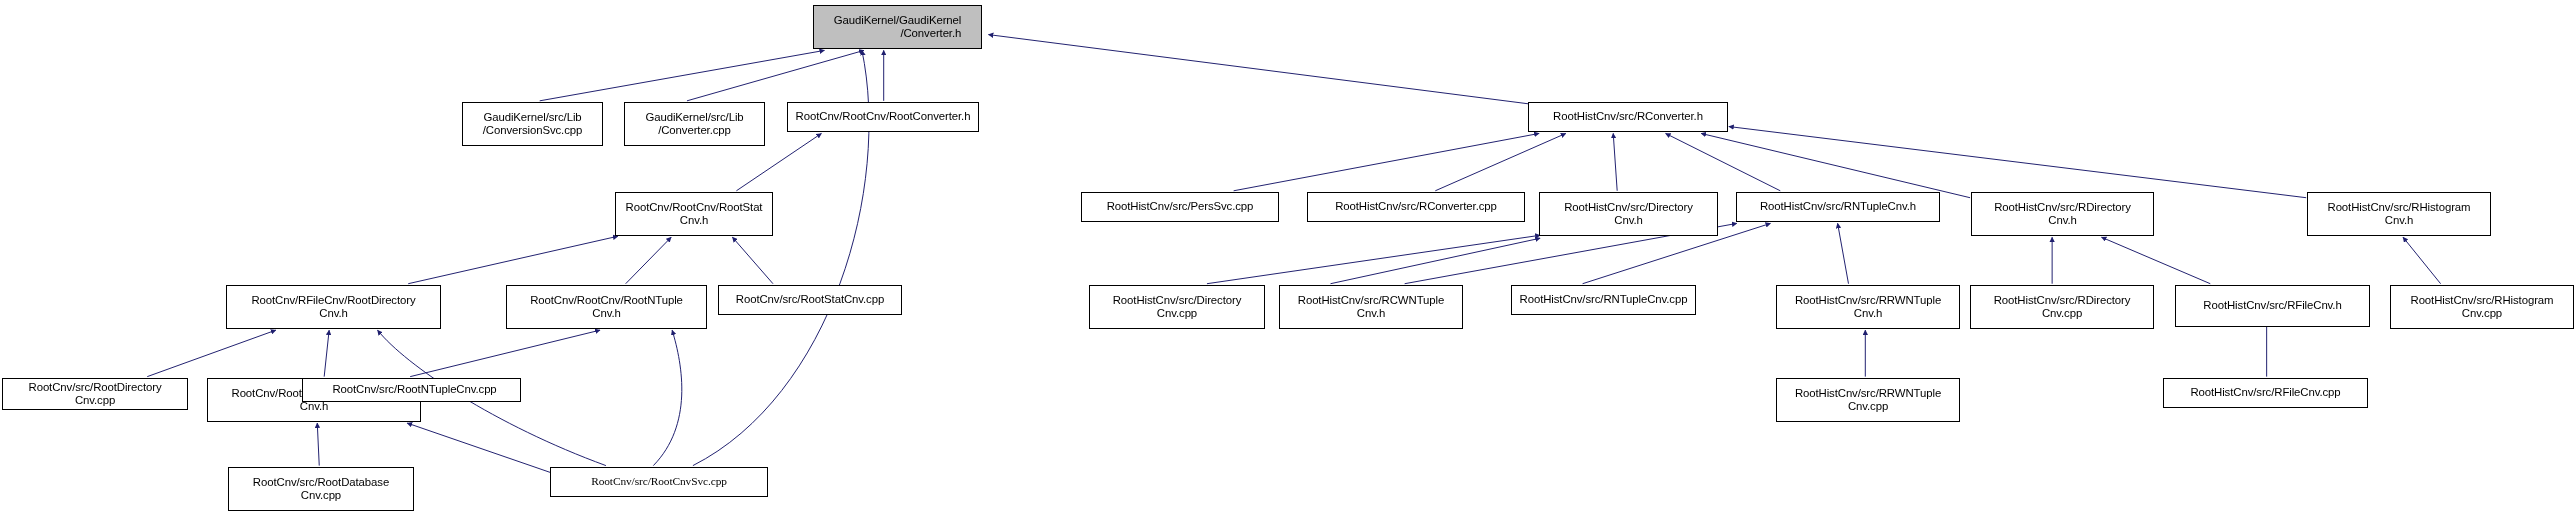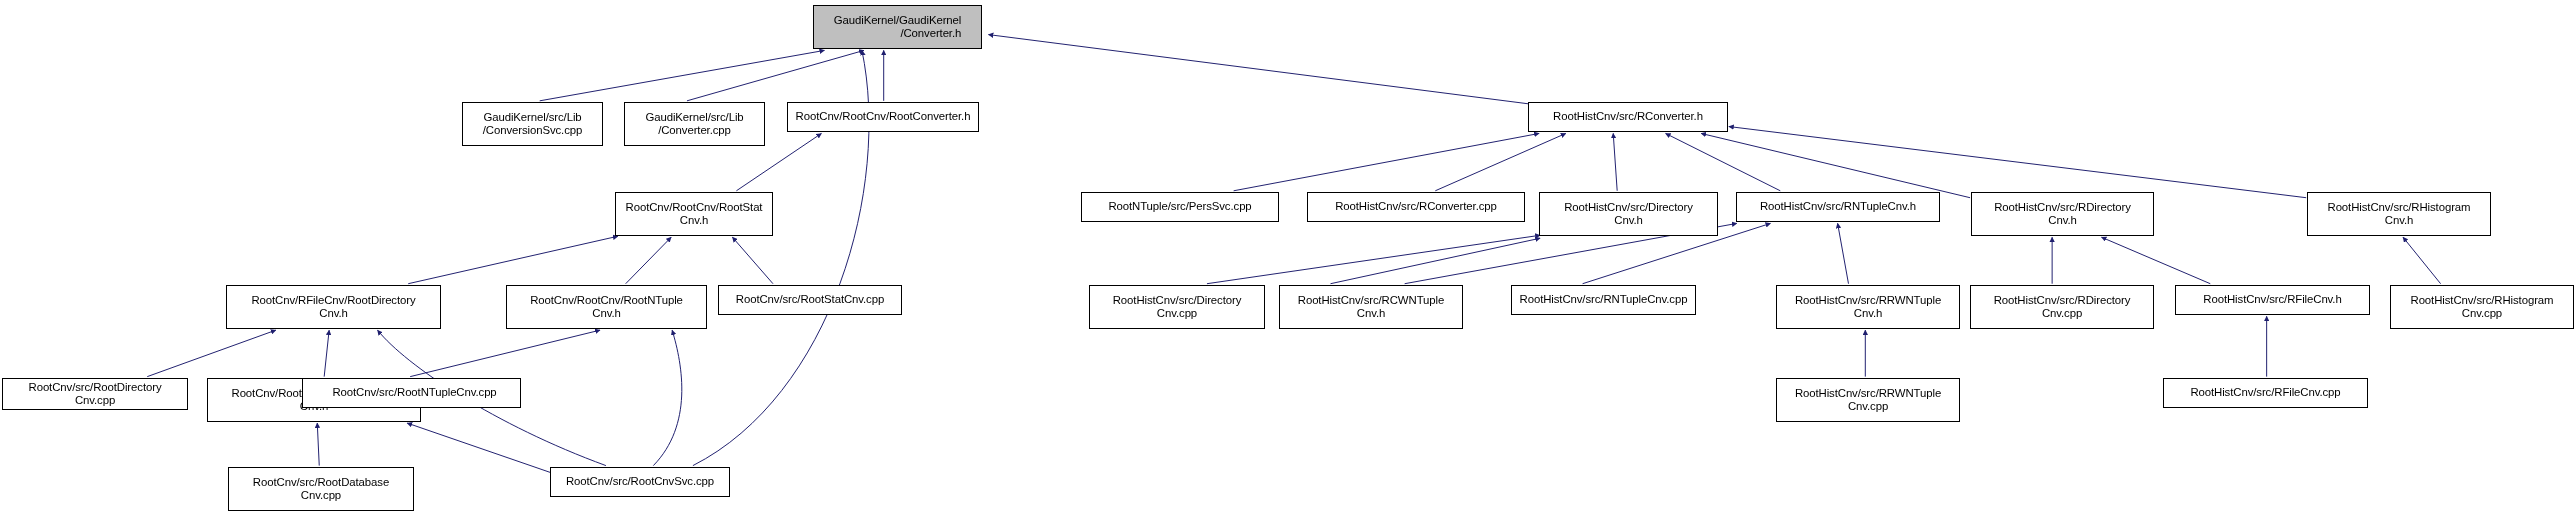--- a/index.html
+++ b/index.html
@@ -89,43 +89,43 @@
 Cnv.h</span></div>
       <div class="node" style="left: 226px; top: 285px; width: 215px; height: 44px;"><span>RootCnv/RFileCnv/RootDirectory
 Cnv.h</span></div>
       <div class="node" style="left: 506px; top: 285px; width: 201px; height: 44px;"><span>RootCnv/RootCnv/RootNTuple
 Cnv.h</span></div>
       <div class="node" style="left: 718px; top: 285px; width: 184px; height: 30px;"><span>RootCnv/src/RootStatCnv.cpp</span></div>
       <div class="node" style="left: 2px; top: 378px; width: 186px; height: 32px;"><span>RootCnv/src/RootDirectory
 Cnv.cpp</span></div>
       <div class="node" style="left: 207px; top: 378px; width: 214px; height: 44px;"><span>RootCnv/RootCnv/RootDatabase
 Cnv.h</span></div>
-      <div class="node" style="left: 302px; top: 378px; width: 219px; height: 30px; padding-left: 8px;"><span>RootCnv/src/RootNTupleCnv.cpp</span></div>
+      <div class="node" style="left: 302px; top: 378px; width: 219px; height: 24px; padding-left: 8px;"><span>RootCnv/src/RootNTupleCnv.cpp</span></div>
       <div class="node" style="left: 228px; top: 467px; width: 186px; height: 44px;"><span>RootCnv/src/RootDatabase
 Cnv.cpp</span></div>
-      <div class="node" style="left: 550px; top: 467px; width: 180px; height: 30px;"><span>RootCnv/src/RootCnvSvc.cpp</span></div>
-      <div class="node" style="left: 1081px; top: 192px; width: 198px; height: 30px;"><span>RootNTuple/src/PersSvc.cpp</span></div>
+      <div class="node" style="left: 550px; top: 467px; width: 218px; height: 30px; font-family: Liberation Serif, serif;"><span>RootCnv/src/RootCnvSvc.cpp</span></div>
+      <div class="node" style="left: 1081px; top: 192px; width: 198px; height: 30px;"><span>RootHistCnv/src/PersSvc.cpp</span></div>
       <div class="node" style="left: 1307px; top: 192px; width: 218px; height: 30px;"><span>RootHistCnv/src/RConverter.cpp</span></div>
       <div class="node" style="left: 1539px; top: 192px; width: 179px; height: 44px;"><span>RootHistCnv/src/Directory
 Cnv.h</span></div>
       <div class="node" style="left: 1736px; top: 192px; width: 204px; height: 30px;"><span>RootHistCnv/src/RNTupleCnv.h</span></div>
       <div class="node" style="left: 1971px; top: 192px; width: 183px; height: 44px;"><span>RootHistCnv/src/RDirectory
 Cnv.h</span></div>
       <div class="node" style="left: 2307px; top: 192px; width: 184px; height: 44px;"><span>RootHistCnv/src/RHistogram
 Cnv.h</span></div>
       <div class="node" style="left: 1089px; top: 285px; width: 176px; height: 44px;"><span>RootHistCnv/src/Directory
 Cnv.cpp</span></div>
       <div class="node" style="left: 1279px; top: 285px; width: 184px; height: 44px;"><span>RootHistCnv/src/RCWNTuple
 Cnv.h</span></div>
       <div class="node" style="left: 1511px; top: 285px; width: 185px; height: 30px;"><span>RootHistCnv/src/RNTupleCnv.cpp</span></div>
       <div class="node" style="left: 1776px; top: 285px; width: 184px; height: 44px;"><span>RootHistCnv/src/RRWNTuple
 Cnv.h</span></div>
       <div class="node" style="left: 1970px; top: 285px; width: 184px; height: 44px;"><span>RootHistCnv/src/RDirectory
 Cnv.cpp</span></div>
-      <div class="node" style="left: 2175px; top: 285px; width: 195px; height: 30px;"><span>RootHistCnv/src/RFileCnv.h</span></div>
+      <div class="node" style="left: 2175px; top: 285px; width: 195px; height: 42px;"><span>RootHistCnv/src/RFileCnv.h</span></div>
       <div class="node" style="left: 2390px; top: 285px; width: 184px; height: 44px;"><span>RootHistCnv/src/RHistogram
 Cnv.cpp</span></div>
       <div class="node" style="left: 1776px; top: 378px; width: 184px; height: 44px;"><span>RootHistCnv/src/RRWNTuple
 Cnv.cpp</span></div>
       <div class="node" style="left: 2163px; top: 378px; width: 205px; height: 30px;"><span>RootHistCnv/src/RFileCnv.cpp</span></div>
     </div>
 </div>
 
 
 </body></html>

